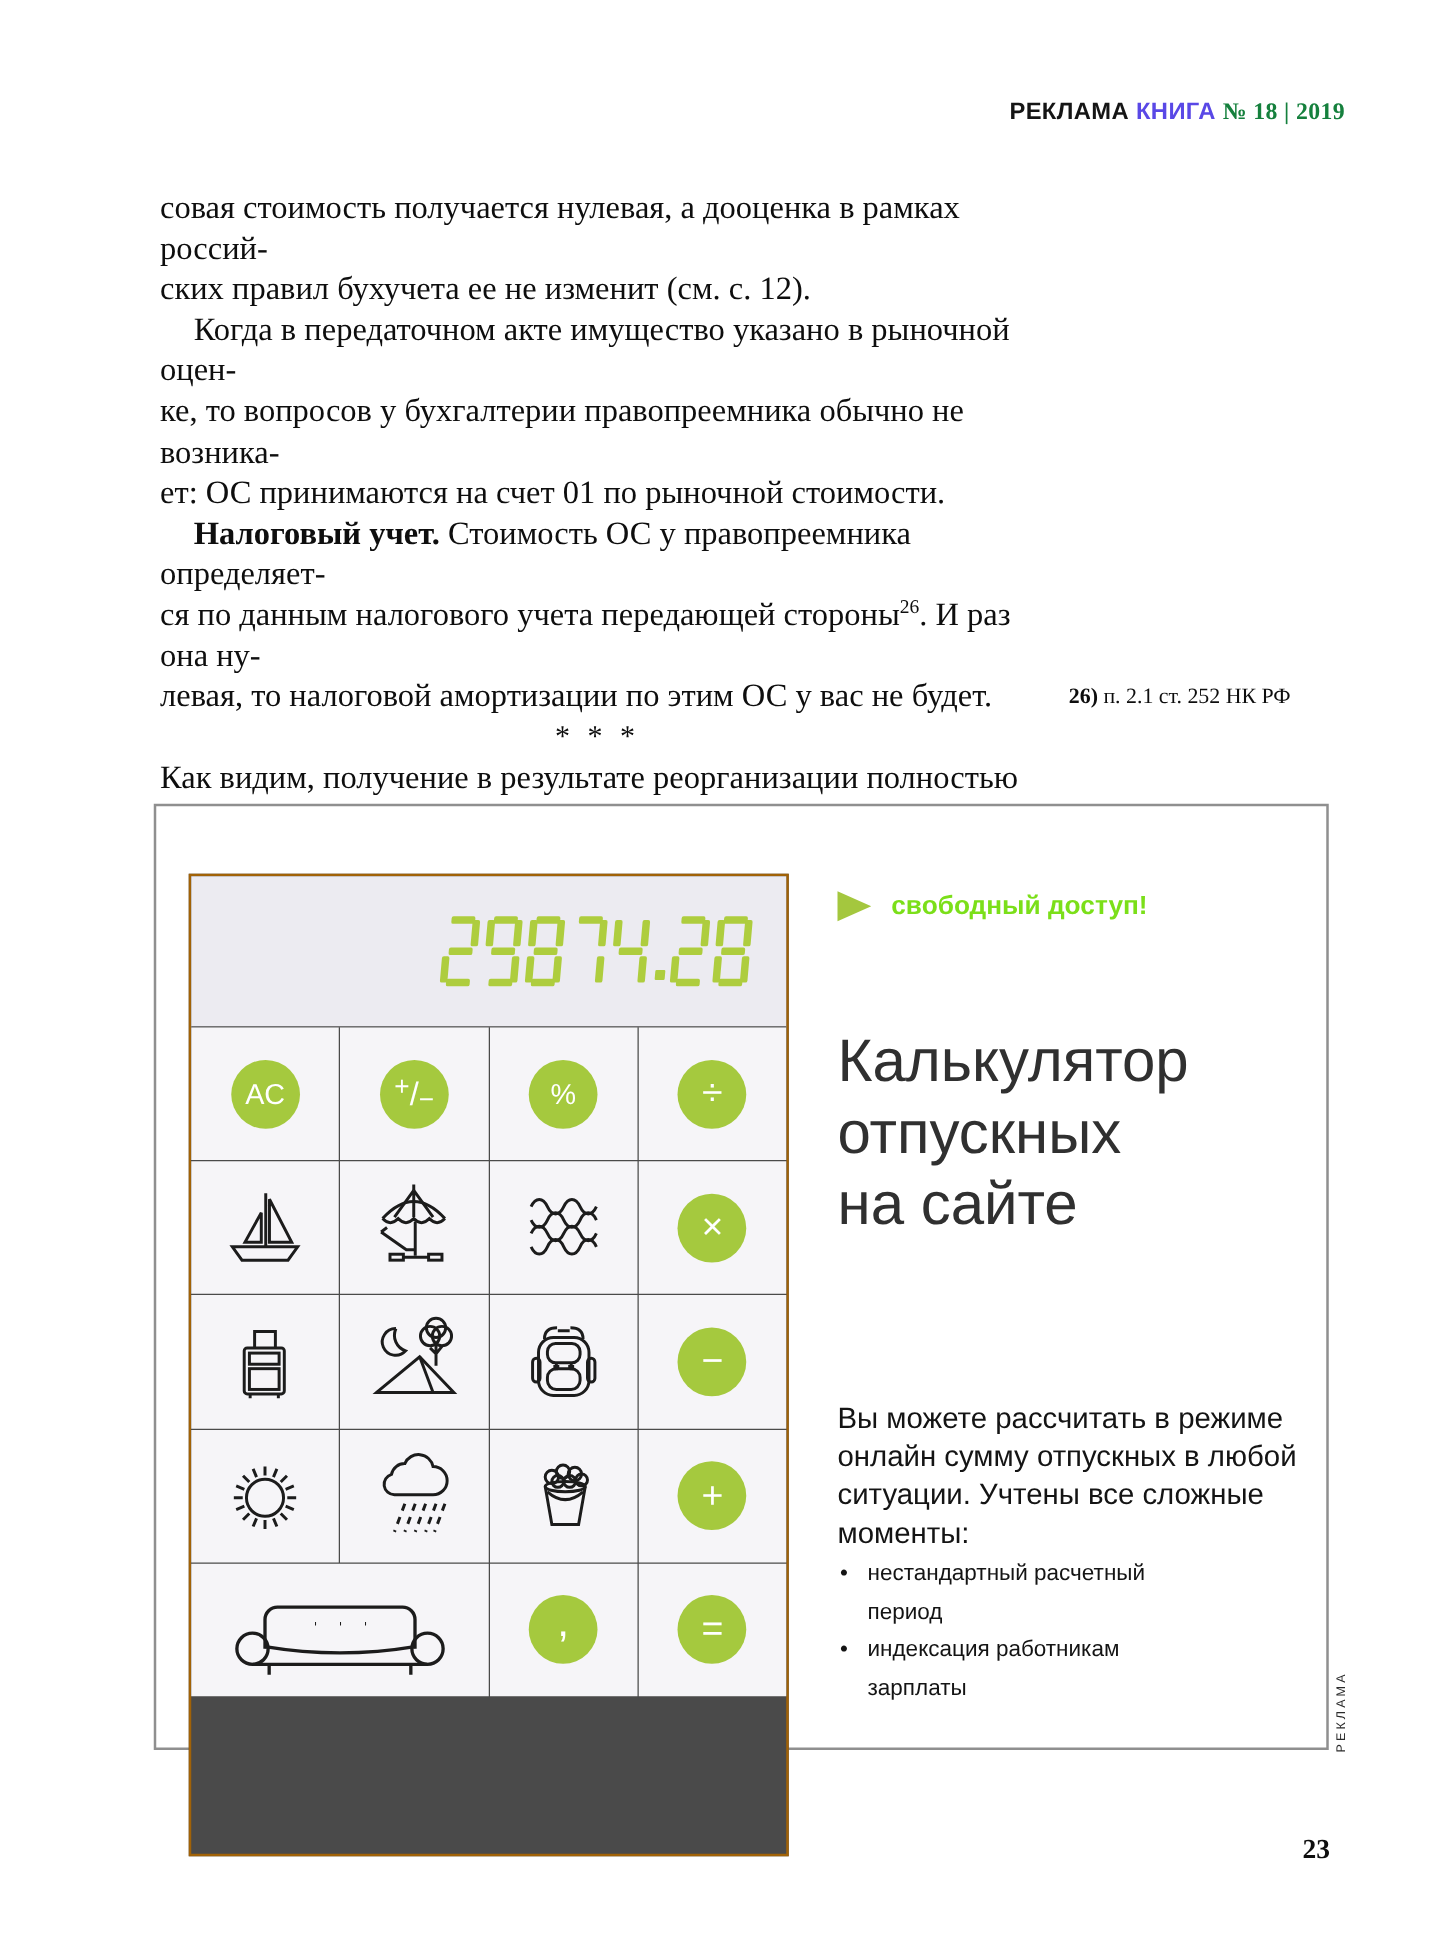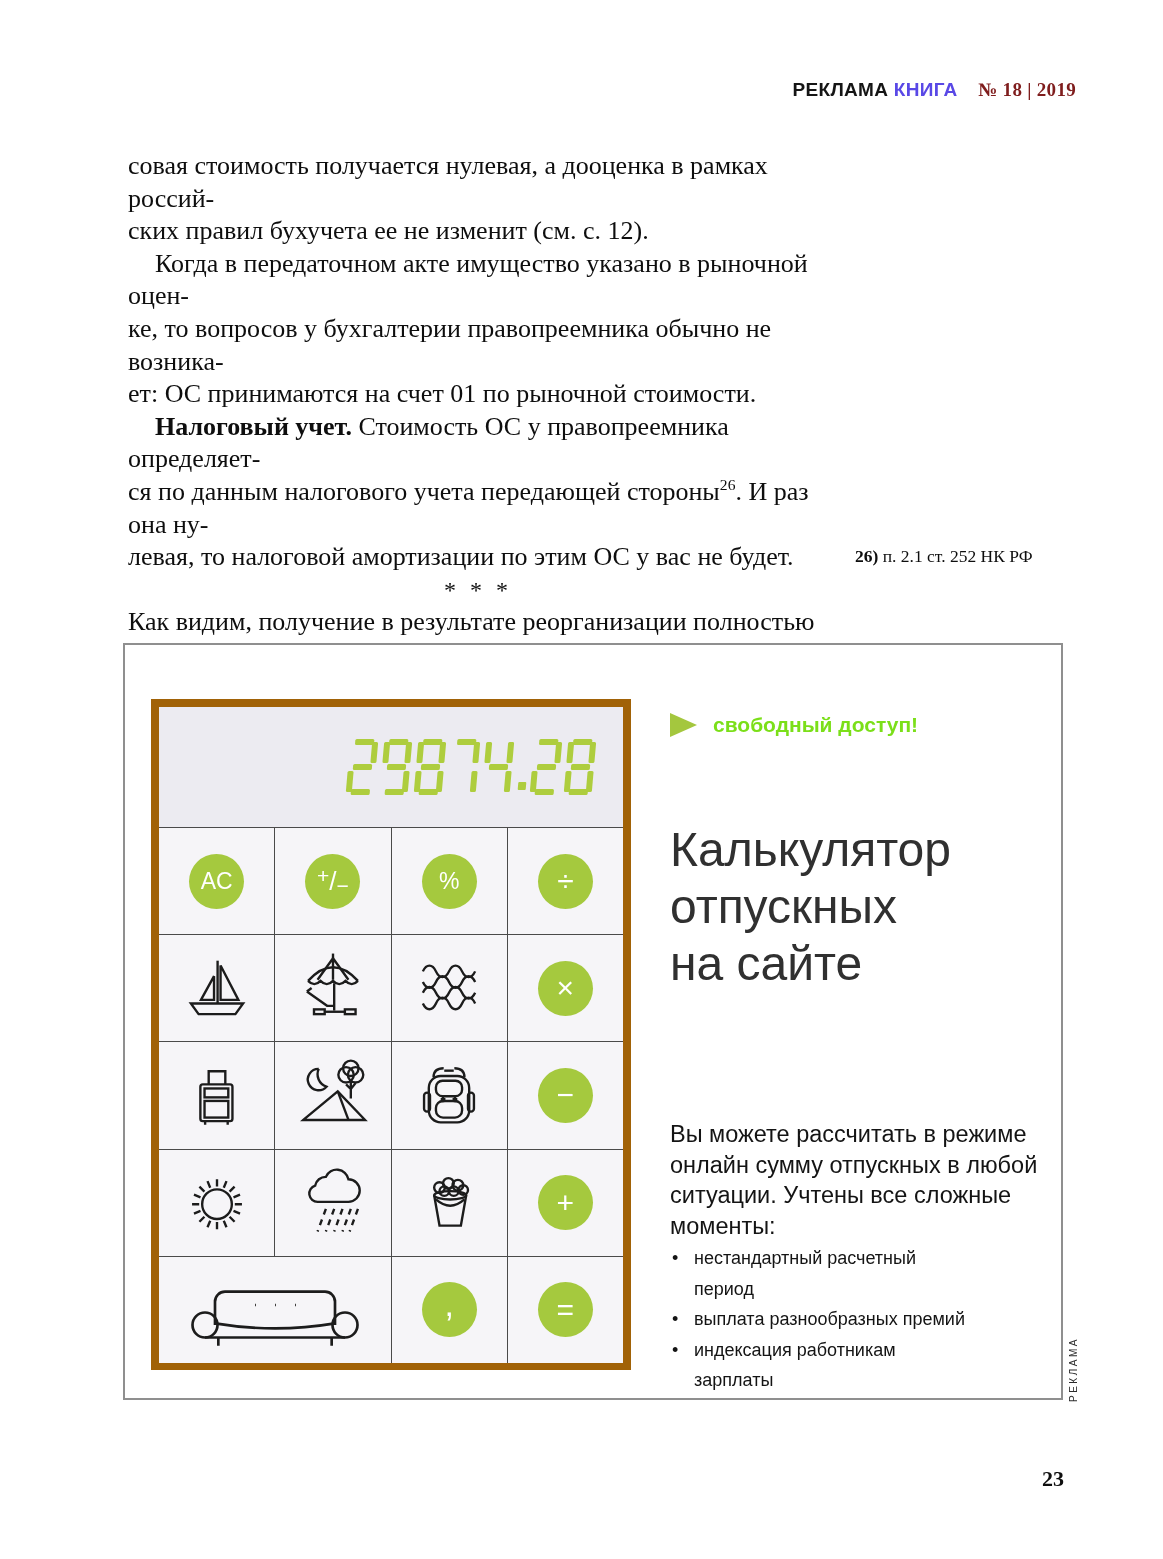--- a/index.html
+++ b/index.html
@@ -4,40 +4,40 @@
 <style>
   html,body{margin:0;padding:0;background:#ffffff;}
   .page{position:relative;width:1163px;height:1559px;background:#ffffff;overflow:hidden;
         font-family:"Liberation Serif",serif;color:#111;}
 
   
   .mag-header{position:absolute;top:79px;left:0;right:87px;text-align:right;
               font-family:"Liberation Sans",sans-serif;font-size:19px;font-weight:bold;letter-spacing:.3px;}
   .mag-header .brand-black{color:#151515;}
   .mag-header .brand-purple{color:#5948e6;}
-  .mag-header .issue{font-family:"Liberation Serif",serif;color:#7f1d1d;margin-left:15px;}
+  .mag-header .issue{font-family:"Liberation Serif",serif;color:#15803d;}
 
   
   .article{position:absolute;left:128px;top:150px;width:700px;
            font-size:26px;line-height:32.6px;color:#0e0e0e;}
   .article p{margin:0;white-space:pre-line;}
   .indent{text-indent:27px;}
   .lead-bold{font-weight:bold;}
   sup.fn{font-size:60%;vertical-align:super;line-height:0;margin-top:20px;}
   .stars{text-align:center;font-size:24px;letter-spacing:4px;margin:8px 0 9px 0;white-space:normal;}
   .footnote{position:absolute;left:855px;top:546px;font-size:17.5px;color:#0e0e0e;}
   .footnote b{font-weight:bold;}
 
   
   .ad-box{position:absolute;left:123px;top:643px;width:940px;height:757px;
           border:2px solid #8f8f8f;box-sizing:border-box;background:#fff;}
 
   
-  .calc{position:absolute;left:26px;top:54px;width:480px;height:671px;
-        border:8px solid #a16207;box-sizing:border-box;background:#4a4a4a;}
+  .calc{position:absolute;left:26px;top:54px;width:480px;height:786px;
+        border:2px solid #a16207;box-sizing:border-box;background:#4a4a4a;}
   .calc-display{height:120px;background:#ecebf1;border-bottom:1px solid #4a4a4a;
                 display:flex;align-items:center;justify-content:flex-end;padding-right:26px;box-sizing:content-box;}
   .segline{display:flex;align-items:center;}
   .seg-digit{position:relative;width:28px;height:56px;margin:0 3px;transform:skewX(-5deg);}
   .seg{position:absolute;background:#aecd3e;border-radius:1.5px;}
   .seg.h{left:4.5px;width:19px;height:6px;}
   .seg.v{width:6px;height:21px;}
   .seg.a{top:0;} .seg.g{top:25px;} .seg.d{bottom:0;}
   .seg.f{left:0;top:3px;} .seg.b{right:0;top:3px;}
   .seg.e{left:0;bottom:3px;} .seg.c{right:0;bottom:3px;}
@@ -336,21 +336,20 @@
 отпускных
 на сайте</div>
 
     <div class="ad-body">Вы можете рассчитать в режиме
 онлайн сумму отпускных в любой
 ситуации. Учтены все сложные
 моменты:</div>
     <ul class="ad-bullets">
       <li>нестандартный расчетный
 период</li>
-      <li>выплата разнообразных премий</li>
       <li>индексация работникам
 зарплаты</li>
     </ul>
   </div>
 
   <div class="reklama">РЕКЛАМА</div>
 
   <div class="page-number">23</div>
 </div>
 

